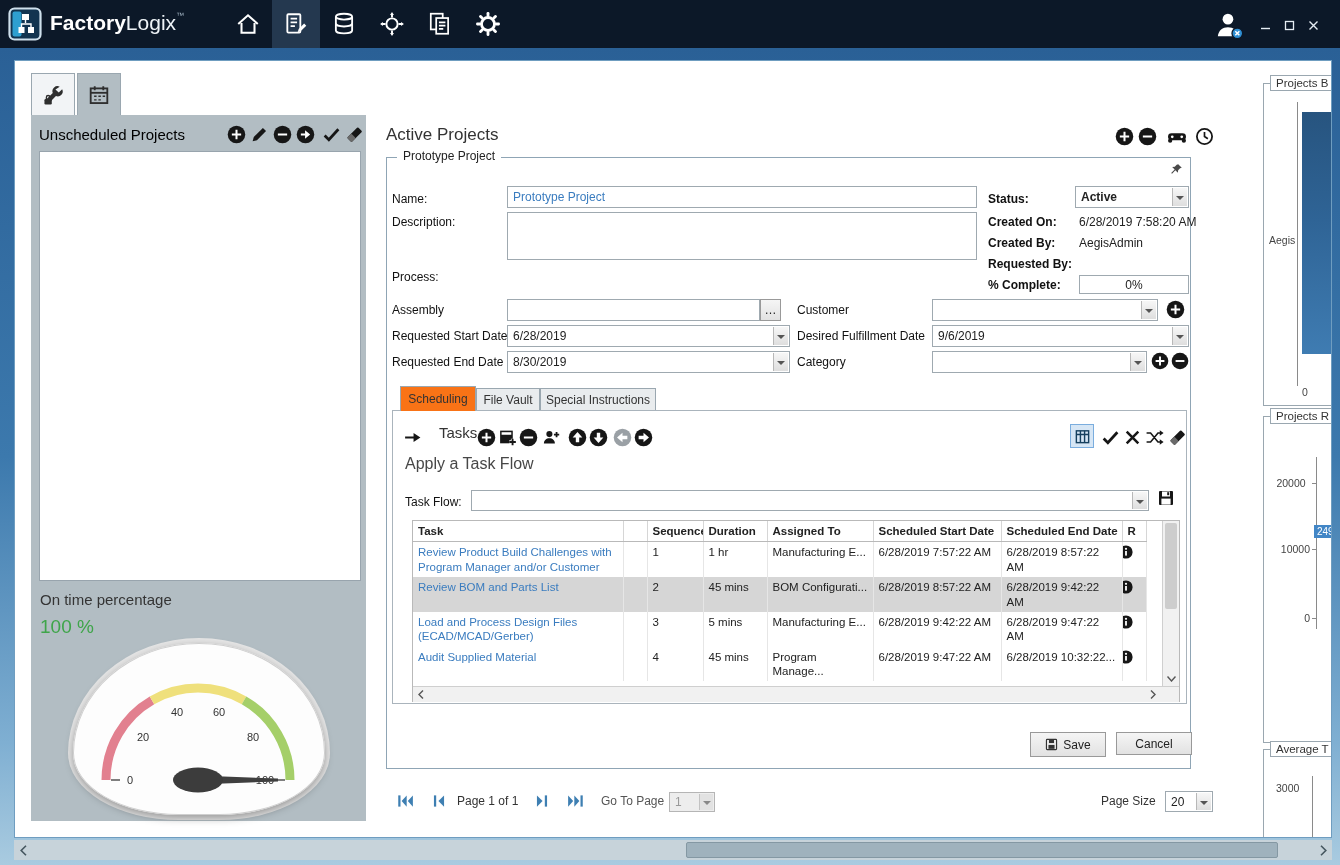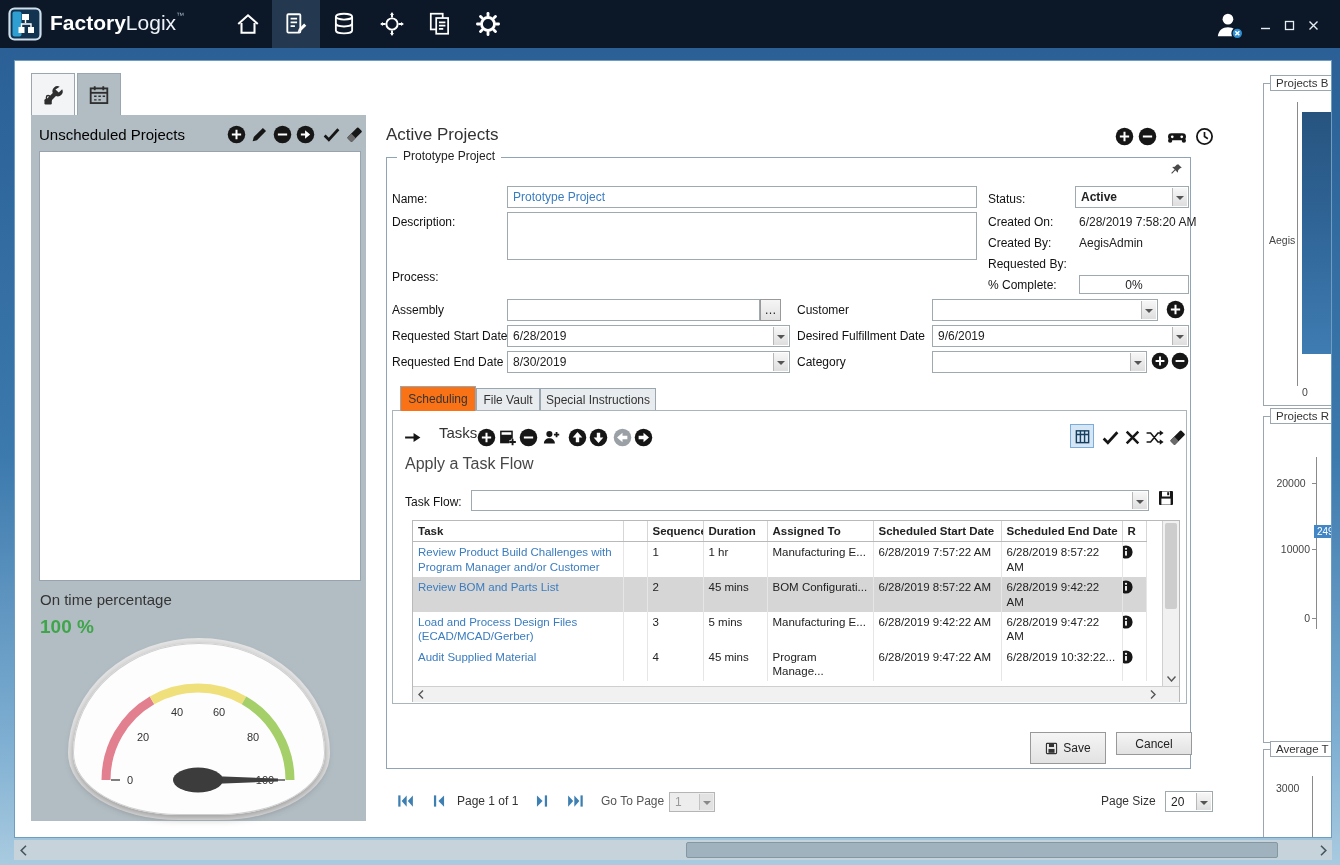--- a/index.html
+++ b/index.html
@@ -26,36 +26,36 @@
 
 
 .itab{position:absolute;width:44px;height:43px;border:1px solid #9aa7b0;background:#f2f4f6;display:flex;align-items:center;justify-content:center;cursor:pointer}
 .itab.sel{background:#b2bdc3;border-bottom-color:#b2bdc3}
 
 
 .lpanel{position:absolute;left:16px;top:54px;width:335px;height:706px;background:#b2bdc3}
 .lp-title{position:absolute;left:8px;top:11px;font-size:15px;color:#000000}
 .listbox{position:absolute;left:8px;top:36px;width:322px;height:430px;background:#fff;border:1px solid #98a4ad}
 .ontime-label{position:absolute;left:9px;top:476px;font-size:15px;color:#343434}
-.ontime-value{position:absolute;left:9px;top:501px;font-size:19px;font-weight:bold;color:#3fa54a}
+.ontime-value{position:absolute;left:9px;top:501px;font-size:19px;font-weight:normal;color:#3fa54a}
 .gaugebody{position:absolute;left:42px;top:528px;width:252px;height:172px;background:#fdfdfd;
   border-radius:50% 50% 42% 42% / 64% 64% 36% 36%;
   box-shadow:0 3px 8px rgba(0,0,0,.35), inset 0 0 0 1px #cfcfcf, 0 0 0 5px #e6e6e6}
 
 
 .cic{position:absolute;width:19px;height:19px;cursor:pointer}
 .cic svg{width:100%;height:100%}
 .togglebox{position:absolute;width:24px;height:24px;background:#d6e6f5;border:1px solid #7aadde;display:flex;align-items:center;justify-content:center;cursor:pointer}
 
 
 .main-title{position:absolute;left:371px;top:64px;font-size:17px;color:#333}
 .gbox{position:absolute;left:371px;top:96px;width:805px;height:612px;border:1px solid #8fa5b5;background:#fff}
 .gcap{position:absolute;left:10px;top:-9px;background:#fff;padding:0 6px;font-size:12px;color:#222}
 .flabel{position:absolute;font-size:12px;color:#111;white-space:nowrap}
-.flabel.b{font-weight:normal}
+.flabel.b{font-weight:bold}
 .fvalue{position:absolute;font-size:12px;color:#222;white-space:nowrap}
 .tinput{position:absolute;background:#fff;border:1px solid #9fa9b0;font-size:12px;padding:3px 5px;height:22px;overflow:hidden;white-space:nowrap}
 .tinput.area{height:48px;white-space:normal}
 .blue{color:#3a7cbf}
 .combo{position:absolute;background:#fff;border:1px solid #9fa9b0;height:22px;font-size:12px;cursor:pointer}
 .combo .val{position:absolute;left:5px;top:3px;right:19px;white-space:nowrap;overflow:hidden}
 .combo .dd{position:absolute;right:1px;top:1px;bottom:1px;width:15px;background:linear-gradient(#f7f7f7,#dedede);border-left:1px solid #b8b8b8}
 .combo .dd:after{content:"";position:absolute;left:3px;top:8px;border:4px solid transparent;border-top-color:#555}
 .pctbox{position:absolute;border:1px solid #9fa9b0;font-size:12px;text-align:center;padding-top:2px;background:#fff}
 .btn{position:absolute;background:linear-gradient(#f5f5f5,#e2e2e2);border:1px solid #999;font-size:12px;color:#222;display:flex;align-items:center;justify-content:center;gap:5px;cursor:pointer}
@@ -611,21 +611,21 @@
               </svg>
             </div>
         <div class="hbtn" style="right:18px">
               <svg width="6" height="9" viewBox="0 0 6 9">
                 <path d="M1 0.5L5 4.5L1 8.5" stroke="#555" fill="none" stroke-width="1.4"></path>
               </svg>
             </div>
       </div>
     </div>
 
-    <div class="btn" style="left:643px;top:574px;width:76px;height:32px">
+    <div class="btn" style="left:643px;top:574px;width:76px;height:25px">
       <span>
             <svg width="13" height="13" viewBox="0 0 18 18">
               <rect x="2" y="2" width="14" height="14" rx="1" fill="none" stroke="#333" stroke-width="1.6"></rect>
               <rect x="5.5" y="2.8" width="7" height="4.2" fill="#333"></rect>
               <rect x="4.8" y="9.6" width="8.4" height="5.4" fill="#333"></rect>
             </svg>
           </span>
       <span>Save</span>
     </div>
     <div class="btn" style="left:729px;top:574px;width:76px;height:23px">

